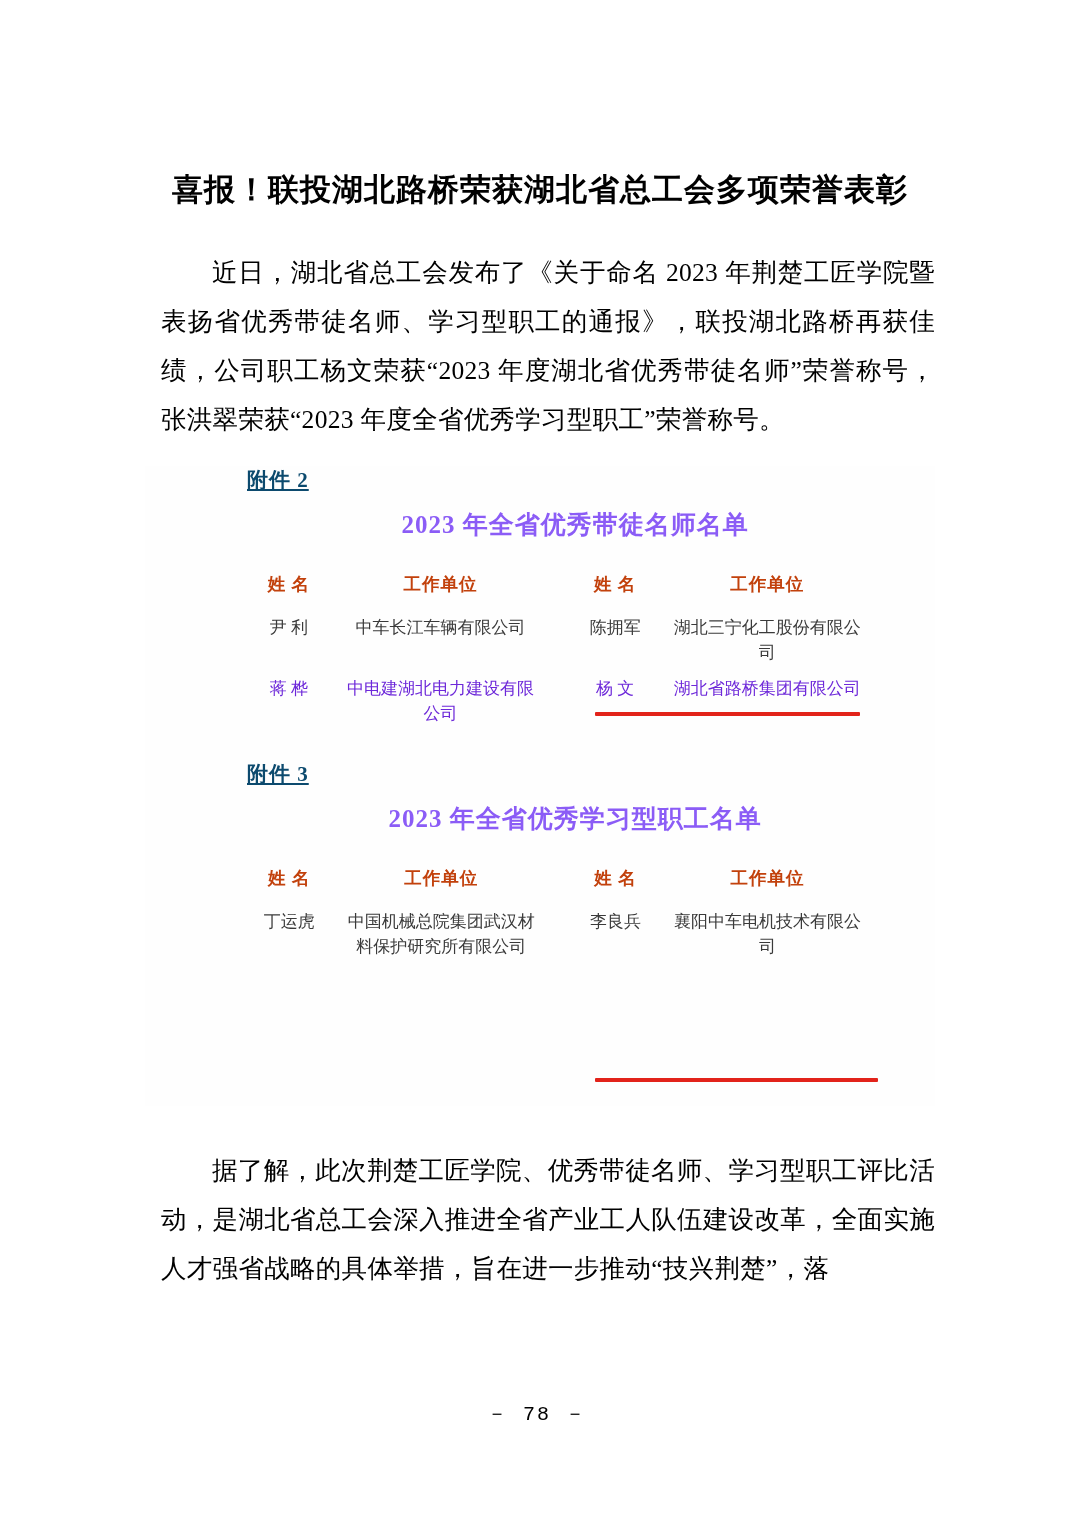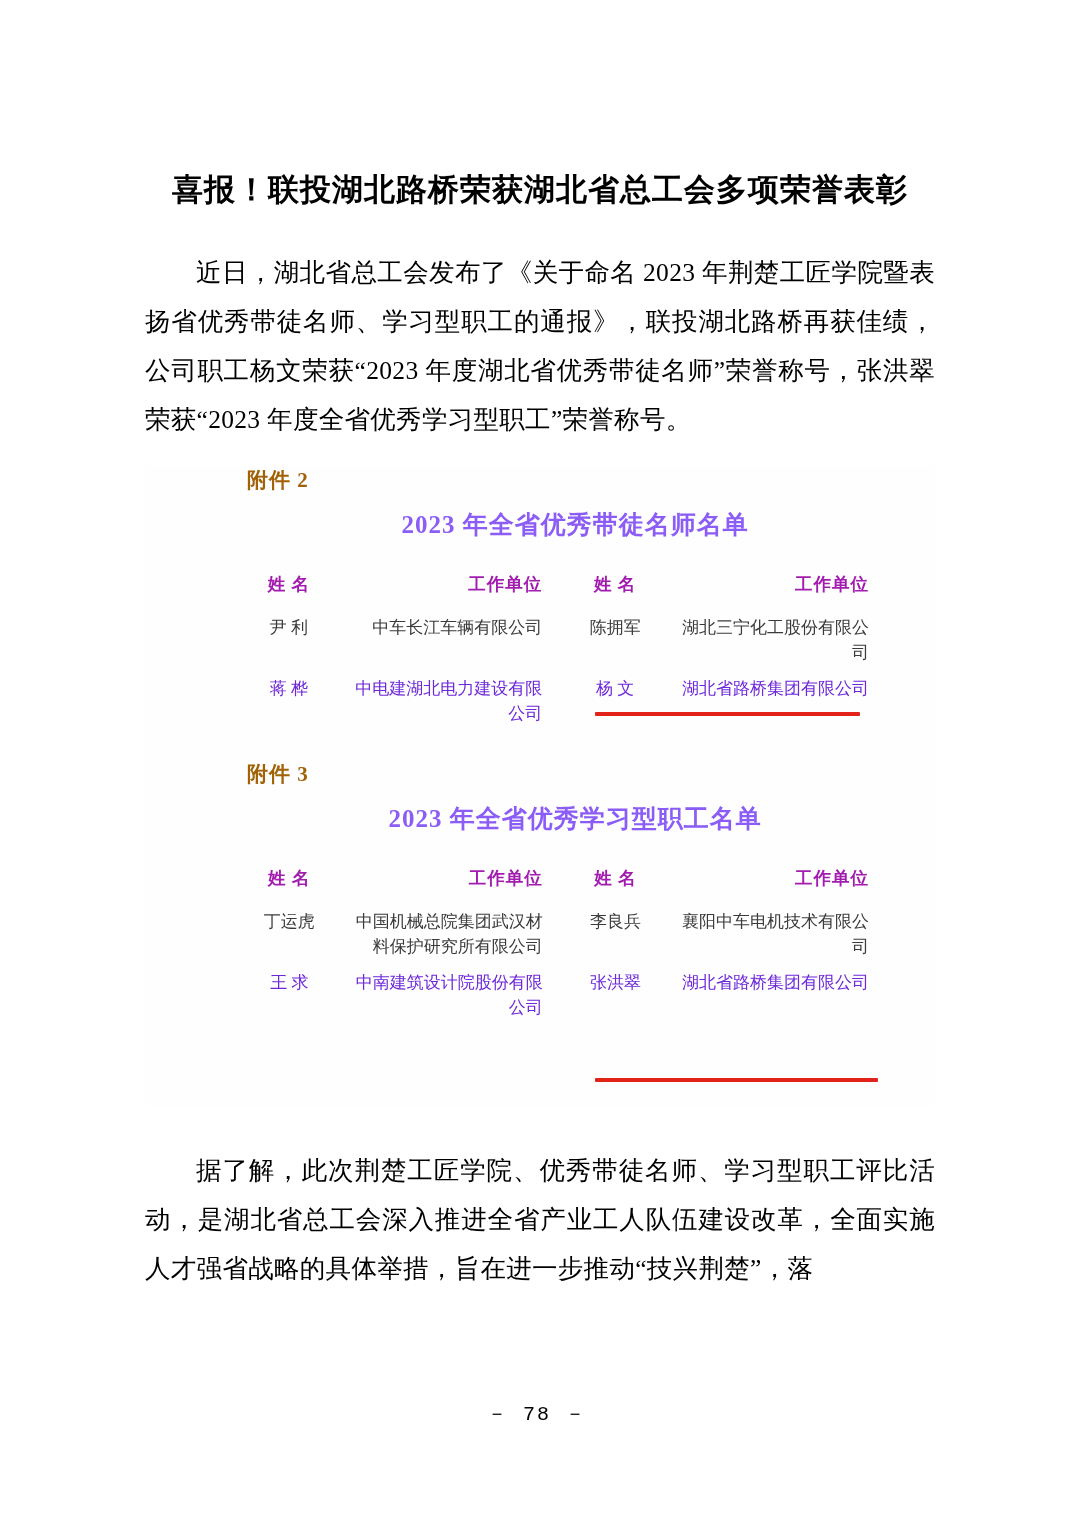--- a/index.html
+++ b/index.html
@@ -36,21 +36,21 @@
     margin: 0 0 38px 0;
     line-height: 1.3;
     font-family: Liberation Serif, serif;
   }
   .para {
     font-size: 25.5px;
     line-height: 49px;
     text-align: justify;
     text-justify: inter-ideograph;
     text-indent: 2em;
-    margin: 0 0 10px 0;
+    margin: 0 0 10px 16px;
     letter-spacing: 0.3px;
   }
   
   .scan {
     position: relative;
     margin: 22px 0 10px 0;
     width: 790px;
     height: 640px;
     background: #fefefe;
   }
@@ -58,23 +58,24 @@
     position: absolute;
     left: 80px;
     top: 0;
     width: 700px;
     font-family: "Liberation Serif", "DejaVu Serif", serif;
     color: #2b2b2b;
   }
   .att-label {
     font-size: 21px;
     font-weight: bold;
-    color: #a16207;
+    color: #0c4a6e;
     letter-spacing: 1px;
     margin-left: 22px;
+    text-decoration: underline;
   }
   .att-title {
     font-size: 25px;
     font-weight: bold;
     text-align: center;
     color: #8b5cf6;
     letter-spacing: 1px;
     margin-top: 14px;
   }
   table.roster {
@@ -87,32 +88,32 @@
   table.roster td, table.roster th {
     vertical-align: top;
     padding: 5px 4px 6px 4px;
     font-size: 17px;
     line-height: 25px;
     font-weight: normal;
   }
   table.roster th {
     font-weight: bold;
     font-size: 17.5px;
-    color: #a21caf;
+    color: #c2410c;
     padding-bottom: 13px;
     letter-spacing: 1px;
   }
   .col-name {
     width: 88px;
     text-align: center;
     white-space: nowrap;
   }
   .col-unit {
     width: 222px;
-    text-align: right;
+    text-align: center;
   }
   .col-gap { width: 16px; }
   .scan-row-hl .col-name,
   .scan-row-hl .col-unit {
     color: #6d28d9;
   }
   .underline-bar {
     position: absolute;
     height: 4px;
     background: #e2231a;
@@ -186,27 +187,20 @@
             <th class="col-name">姓 名</th>
             <th class="col-unit">工作单位</th>
           </tr>
           <tr>
             <td class="col-name">丁运虎</td>
             <td class="col-unit">中国机械总院集团武汉材料保护研究所有限公司</td>
             <td class="col-gap"></td>
             <td class="col-name">李良兵</td>
             <td class="col-unit">襄阳中车电机技术有限公司</td>
           </tr>
-          <tr class="scan-row-hl">
-            <td class="col-name">王 求</td>
-            <td class="col-unit">中南建筑设计院股份有限公司</td>
-            <td class="col-gap"></td>
-            <td class="col-name">张洪翠</td>
-            <td class="col-unit">湖北省路桥集团有限公司</td>
-          </tr>
         </tbody>
           </table>
 
       </div>
 
       <div class="underline-bar" style="left:450px; top:246px; width:265px;"></div>
       <div class="underline-bar" style="left:450px; top:612px; width:283px;"></div>
     </div>
 
     <p class="para tail-para">据了解，此次荆楚工匠学院、优秀带徒名师、学习型职工评比活动，是湖北省总工会深入推进全省产业工人队伍建设改革，全面实施人才强省战略的具体举措，旨在进一步推动“技兴荆楚”，落</p>

